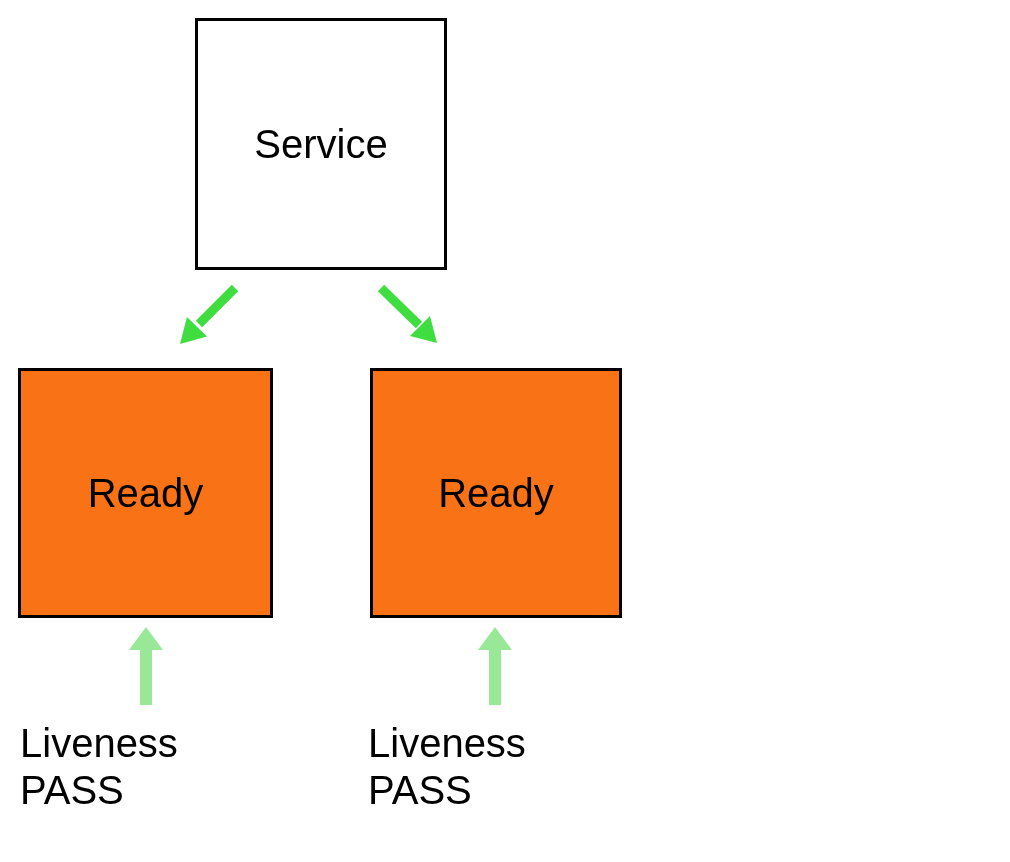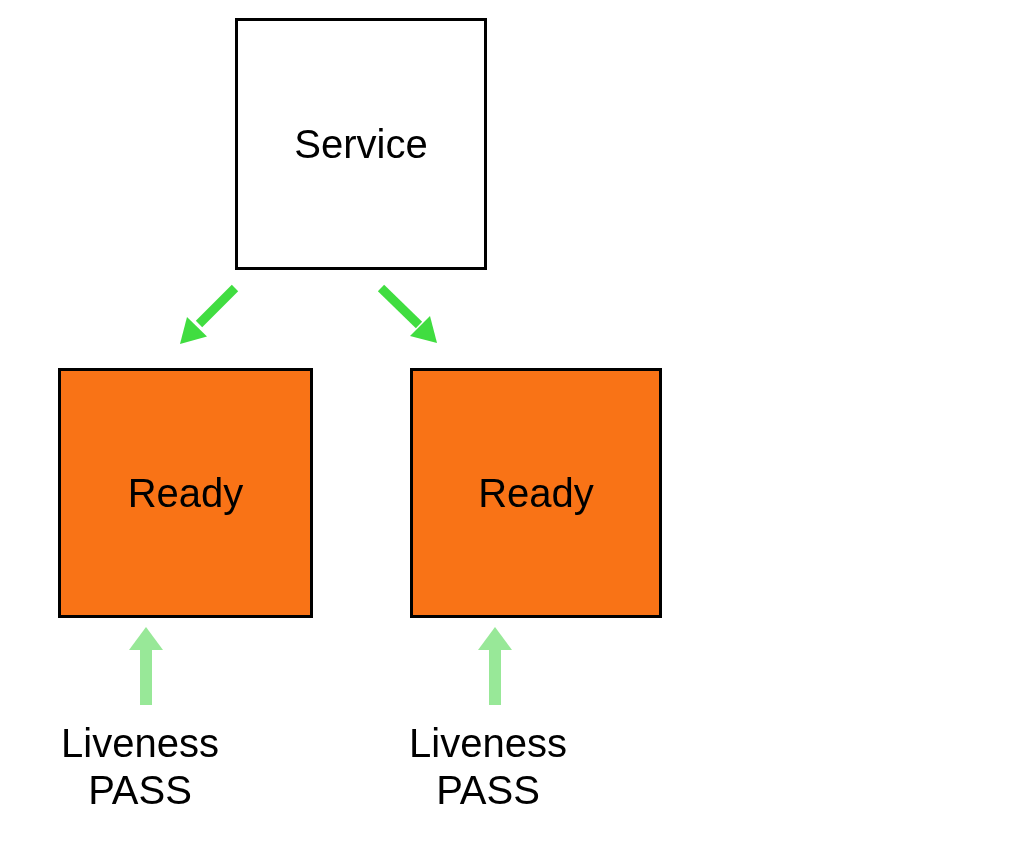--- a/index.html
+++ b/index.html
@@ -14,21 +14,20 @@
   }
   .box {
     position: absolute;
     box-sizing: border-box;
     border: 3px solid #000000;
     display: flex;
     align-items: center;
     justify-content: center;
     font-size: 40px;
     line-height: 1;
-    margin-left: 40px;
   }
   .service-box {
     left: 195px; top: 18px;
     width: 252px; height: 252px;
     background: #ffffff;
   }
   .ready-box { background: #f97316; }
   .ready-box.pod1 { left: 18px;  top: 368px; width: 255px; height: 250px; }
   .ready-box.pod2 { left: 370px; top: 368px; width: 252px; height: 250px; }
   .overlay {
@@ -36,21 +35,20 @@
     left: 0; top: 0;
     width: 1010px; height: 862px;
     pointer-events: none;
   }
   .routing-line { stroke: #40dd40; stroke-width: 9; }
   .routing-head { fill: #40dd40; }
   .probe-shape  { fill: #98e898; }
   .liveness-label {
     position: absolute;
     width: 240px;
-    text-align: center;
     font-size: 40px;
     line-height: 47px;
   }
   .liveness-label.pod1 { left: 20px;  top: 720px; }
   .liveness-label.pod2 { left: 368px; top: 720px; }
 </style>
 </head>
 <body>
 
 <div class="canvas">

